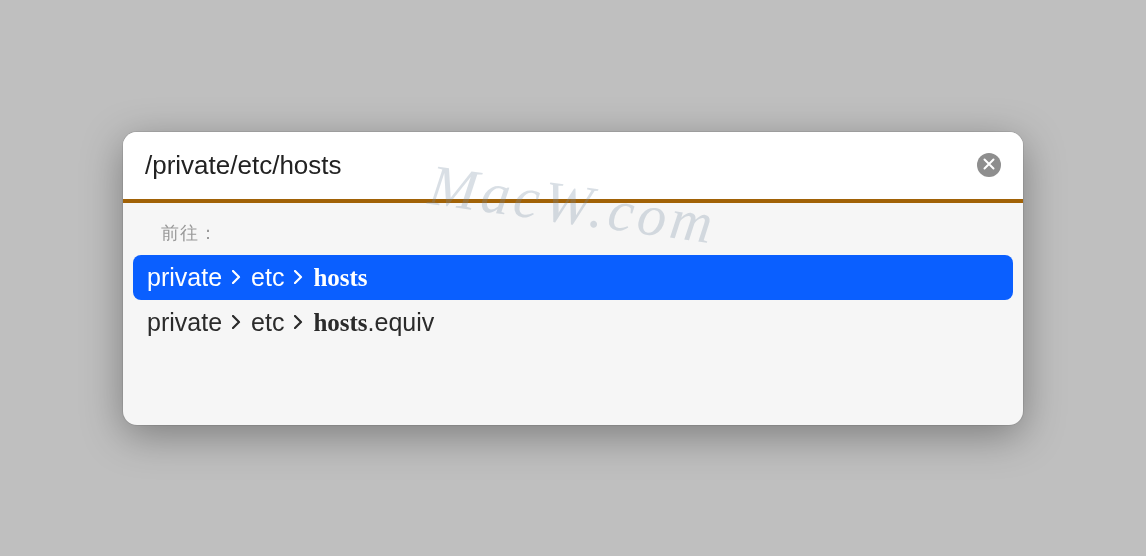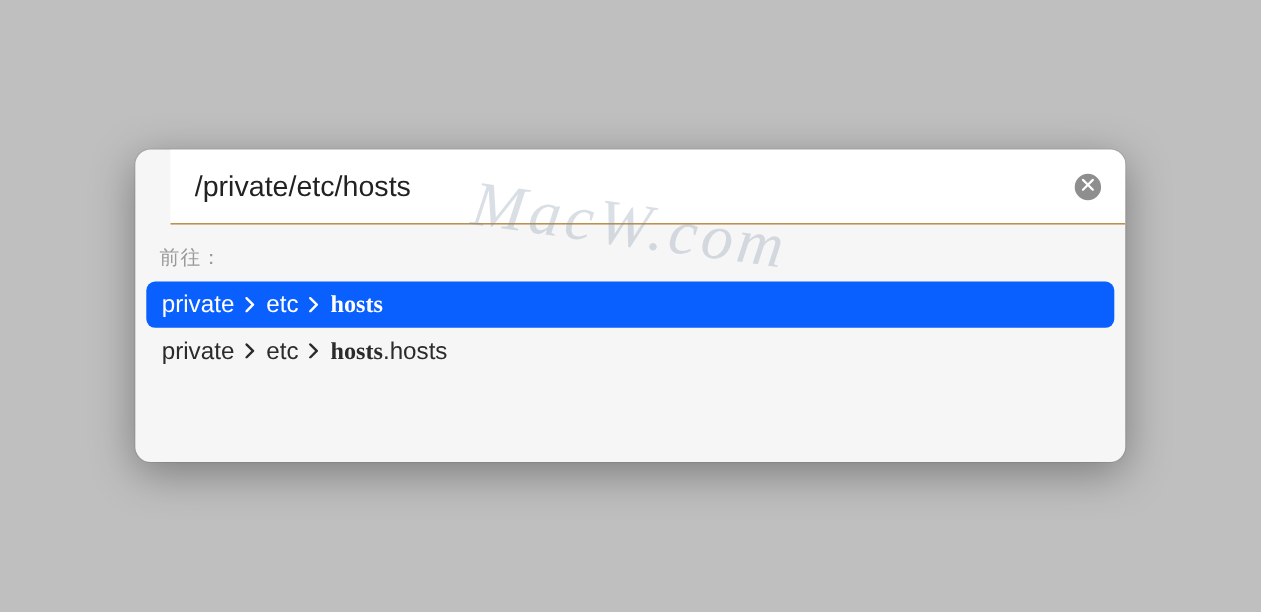--- a/index.html
+++ b/index.html
@@ -21,22 +21,21 @@
       background: #f6f6f6;
       border-radius: 14px;
       box-shadow: 0 10px 40px rgba(0,0,0,0.35), 0 0 0 1px rgba(0,0,0,0.08);
       overflow: hidden;
     }
     .search-bar {
       display: flex;
       align-items: center;
       padding: 18px 22px;
       background: #ffffff;
-      border-bottom: 1px solid #a16207;
-      margin-left: 32px;
+      border-bottom: 4px solid #a16207;
     }
     .search-input {
       flex: 1;
       font-size: 26px;
       color: #222;
       border: none;
       outline: none;
       background: transparent;
       font-family: inherit;
     }
@@ -56,30 +55,31 @@
       height: 12px;
     }
     .results {
       padding: 16px 0 80px 0;
     }
     .section-label {
       font-size: 18px;
       color: #9a9a9a;
       padding: 2px 22px 10px 22px;
       letter-spacing: 1px;
+      margin-left: 16px;
     }
     .result-list {
       padding: 0 10px;
     }
     .result-item {
       display: flex;
       align-items: center;
       padding: 8px 14px;
       border-radius: 8px;
-      font-size: 22px;
+      font-size: 25px;
       cursor: pointer;
       color: #2b2b2b;
       text-align: right;
     }
     .result-item.selected {
       background: #0a5fff;
       color: #ffffff;
     }
     .segment {
       white-space: pre;
@@ -155,20 +155,20 @@
               <svg viewBox="0 0 9 14">
                 <path d="M1 1 L7 7 L1 13" stroke="currentColor" stroke-width="2.2" fill="none" stroke-linecap="round" stroke-linejoin="round"></path>
               </svg>
             </span>
           <span class="segment">etc</span>
           <span class="chevron">
               <svg viewBox="0 0 9 14">
                 <path d="M1 1 L7 7 L1 13" stroke="currentColor" stroke-width="2.2" fill="none" stroke-linecap="round" stroke-linejoin="round"></path>
               </svg>
             </span>
-          <span class="segment"><span class="bold">hosts</span><span>.hosts</span></span>
+          <span class="segment"><span class="bold">hosts</span><span>.equiv</span></span>
         </div>
 
       </div>
     </div>
   </div>
   <div class="watermark">MacW.com</div>
 </div>
 
 </body></html>

